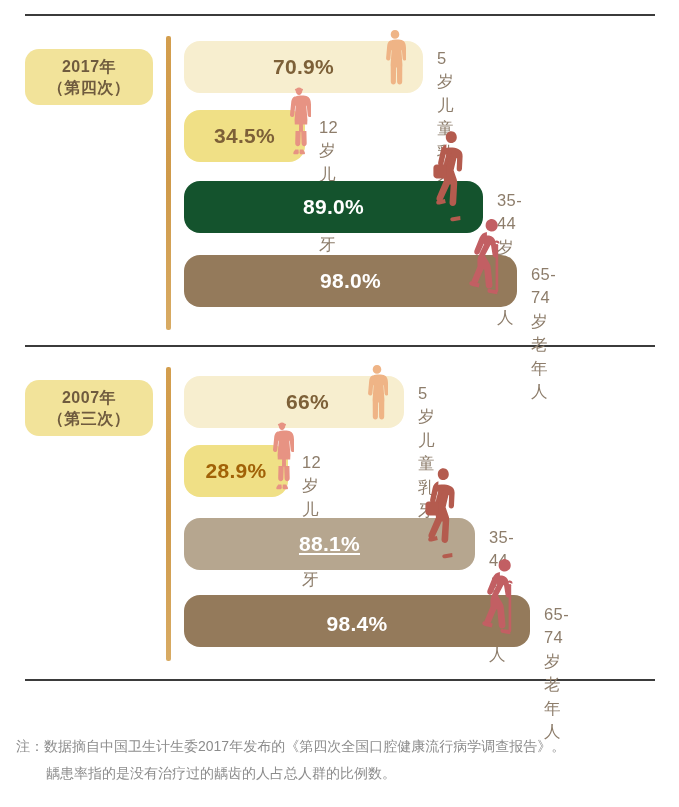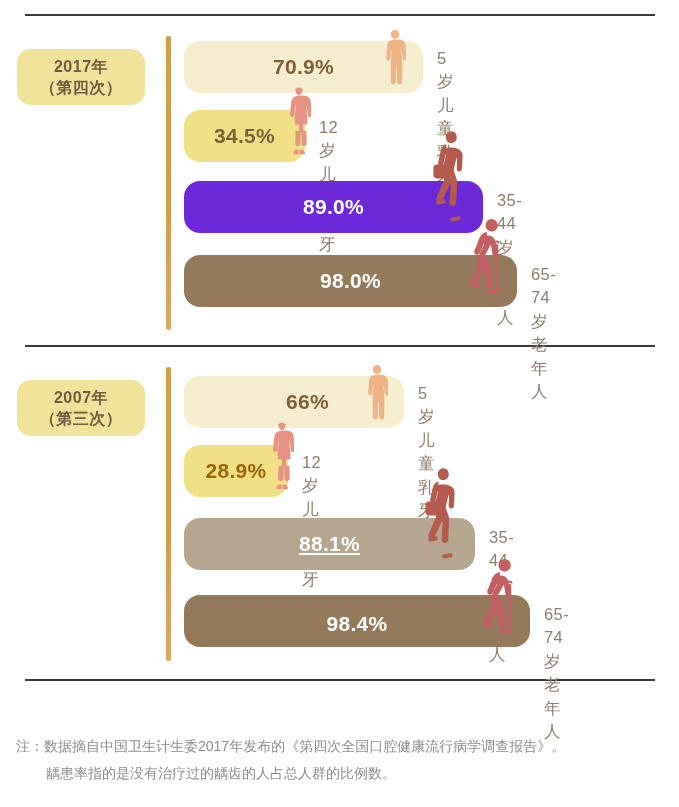--- a/index.html
+++ b/index.html
@@ -43,21 +43,21 @@
     left: 166px;
     top: 22px;
     width: 5px;
     height: 294px;
     background: linear-gradient(180deg, #d39e4e 0%, #cf9a4a 50%, #d8ab64 100%);
     border-radius: 2px;
   }
 
   .year-pill {
     position: absolute;
-    left: 17px;
+    left: 25px;
     top: 35px;
     width: 128px;
     height: 56px;
     background: #f2e39a;
     border-radius: 14px;
     display: flex;
     flex-direction: column;
     align-items: center;
     justify-content: center;
     gap: 1px;
@@ -180,21 +180,21 @@
               c.1 1.3 1.1 2.2 2.3 2.1 1.2-.1 2.1-1.1 2-2.5l-1.3-12.9c-.3-2.4-1.4-4.3-3.3-5.1-1.3-.6-3.1-.9-5.8-.9s-4.5.3-5.8.9z"></path>
             <path fill="#e79383" d="M8.2 63.5h3.3l.3 3.2c0 .9-.6 1.5-1.7 1.5H7.5c-.8 0-1.2-.4-1.2-1 0-1.4 1.2-2.3 1.9-3.7z"></path>
             <path fill="#e79383" d="M16.1 63.5h-3.3l-.3 3.2c0 .9.6 1.5 1.7 1.5h2.6c.8 0 1.2-.4 1.2-1 0-1.4-1.2-2.3-1.9-3.7z"></path>
           </svg>
         </div>
         <div class="cat" id="s1r2cat" style="left: 319px; top: 6px;">12岁儿童
 恒牙</div>
       </div>
 
       <div class="barrow" style="top:167px;">
-        <div class="bar dark" id="s1r3bar" style="width: 299px; background: #6d28d9;">
+        <div class="bar dark" id="s1r3bar" style="width: 299px; background: #14532d;">
           <span class="val" style="color: rgb(255, 255, 255);">89.0%</span>
         </div>
         <div class="fig" id="s1r3fig" style="left: 427px; bottom: 6px;">
           <svg width="40" height="98" viewBox="0 0 40 98">
             <path fill="#b45b4e" d="M24.4 2.3c-3.2 0-5.6 2.6-5.6 5.9 0 3.2 2.4 5.9 5.6 5.9 3 0 5.3-2.5 5.4-5.5
               .1-3.5-2.2-6.3-5.4-6.3z"></path>
             <path fill="#b45b4e" d="M19.4 15.2c-3 1-5 3.4-5.7 6.5l-2.5 11.6c-.4 1.9.5 3.4 2 3.8 1.5.3 2.9-.7 3.3-2.5
               l2.1-9.2.6.2-3.2 13.5c-.5 2.1-.5 3.6-.2 5.3l1.2 6.8-7.2 16.8c-.8 1.9-.2 3.8 1.5 4.6 1.7.8 3.5 0 4.4-1.9
               l7-15.3 1 .2-1.2 17.8c-.1 2 1.3 3.5 3.2 3.6 1.9.1 3.4-1.4 3.5-3.4l1-19.4c.1-1.6-.1-2.8-.6-4.2l-3-8.7 2.9-12.2
               .6.1-.4 10.3c-.1 1.8 1 3 2.5 3.1 1.5.1 2.7-1.1 2.8-3l.6-12.4c.2-3.4-1.4-6.2-4.4-7.3-2.1-.8-4.9-1.3-7.6-1.3

